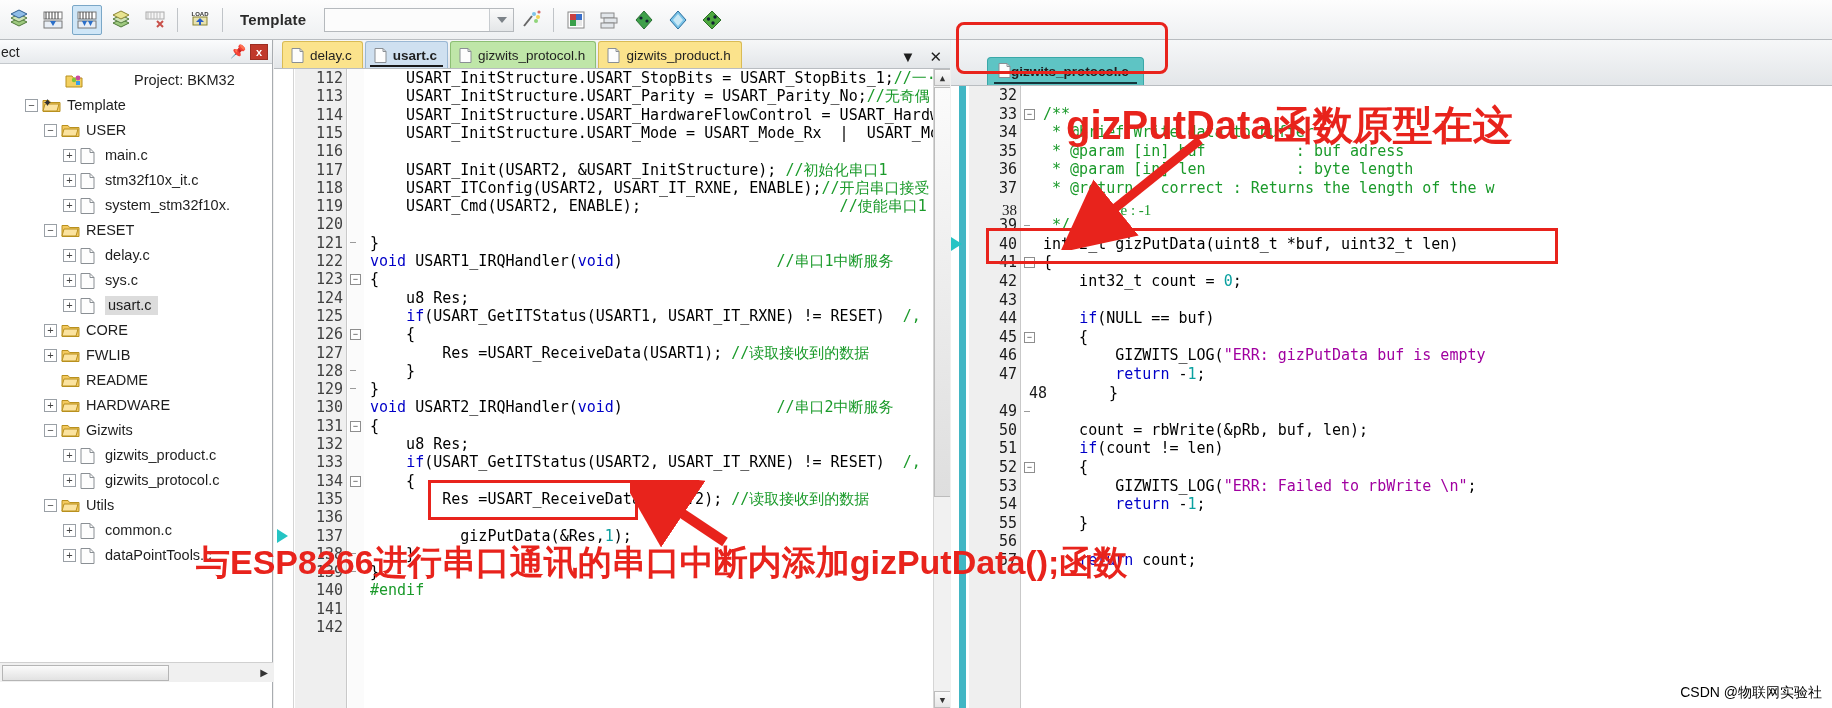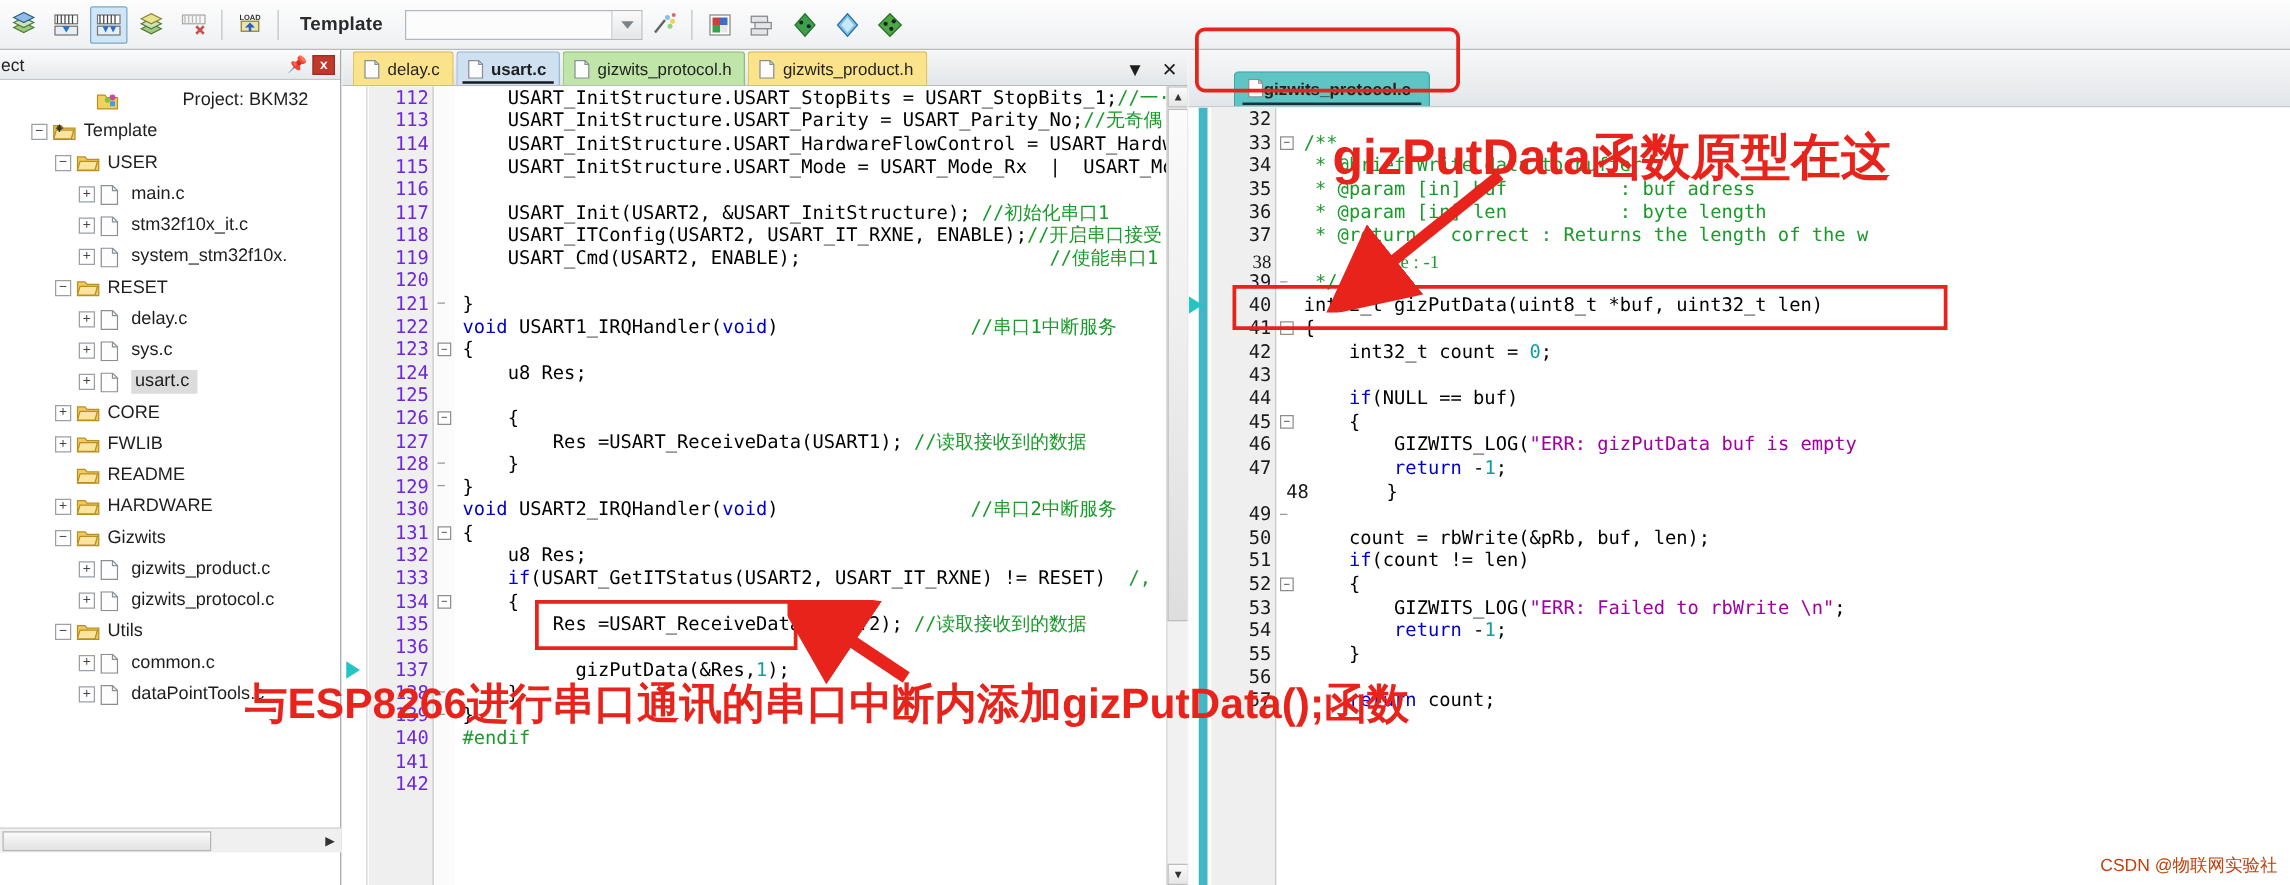--- a/index.html
+++ b/index.html
@@ -217,21 +217,21 @@
   }
   .code-lines {
     position: absolute; left: 0; top: 0; right: 17px; bottom: 0;
   }
   .cline {
     height: 18.3px; position: relative; white-space: pre;
     font-size: 15px; line-height: 18.3px; color: #000;
   }
   .ln {
     position: absolute; left: 21px; width: 48px; text-align: right;
-    color: #6d28d9; font-size: 15px;
+    color: #404040; font-size: 15px;
   }
   .foldbox {
     position: absolute; left: 76px; top: 4px;
     width: 11px; height: 11px; border: 1px solid #8e8e8e; background: #fff;
     font-size: 9px; line-height: 9px; text-align: center; color: #333;
     font-family: "Liberation Sans", sans-serif;
   }
   .foldend {
     position: absolute; left: 76px; top: 8px; width: 6px; height: 1px; background: #9a9a9a;
   }
@@ -309,21 +309,21 @@
   }
   .annot-text {
     position: absolute;
     color: #e8231c;
     font-family: "Liberation Sans", sans-serif;
     white-space: nowrap;
     pointer-events: none;
   }
   .watermark {
     position: absolute; right: 10px; bottom: 6px;
-    font-size: 14px; color: #c2410c;
+    font-size: 14px; color: #000000;
     font-family: "Liberation Sans", sans-serif;
   }
 </style>
 </head>
 <body>
 
 <div id="app">
 
   <div class="toolbar">
     <div class="tb-btn">
@@ -434,21 +434,21 @@
     </div>
   </div>
 
   <div class="proj-panel">
     <div class="proj-header">
       <div class="proj-title">oject</div>
       <div class="pin-icon">📌</div>
       <div class="close-box">x</div>
     </div>
     <div class="tree" id="tree">
-        <div class="node" style="padding-left: 16px; gap: 44px;">
+        <div class="node" style="padding-left: 4px; gap: 44px;">
           <span class="exp-spacer"></span>
           <span class="ficon"><svg width="19" height="16" viewBox="0 0 19 16">
               <path d="M1 3h6l1.5 2H17v9H1z" fill="#f3d060" stroke="#b8901f"></path>
               <circle cx="13" cy="5" r="2.4" fill="#c94aa0"></circle>
               <circle cx="9" cy="7" r="2.2" fill="#7fc43a"></circle>
               <rect x="11" y="8" width="4" height="4" fill="#3a9fe8"></rect>
             </svg></span>
           <span class="node-label">Project: BKM32</span>
         </div>
         <div class="node" style="padding-left: 25px;">
@@ -657,21 +657,21 @@
           <div class="cline" style="top: 54.9px; position: absolute; left: 0px; right: 0px; height: 18.3px; line-height: 18.3px;"><span class="ln">115</span><span class="ctext"><span>    USART_InitStructure.USART_Mode = USART_Mode_Rx  |  USART_Mod</span></span></div>
           <div class="cline" style="top: 73.2px; position: absolute; left: 0px; right: 0px; height: 18.3px; line-height: 18.3px;"><span class="ln">116</span><span class="ctext"></span></div>
           <div class="cline" style="top: 91.5px; position: absolute; left: 0px; right: 0px; height: 18.3px; line-height: 18.3px;"><span class="ln">117</span><span class="ctext"><span>    USART_Init(USART2, &amp;USART_InitStructure); </span><span class="cmt">//初始化串口1</span></span></div>
           <div class="cline" style="top: 109.8px; position: absolute; left: 0px; right: 0px; height: 18.3px; line-height: 18.3px;"><span class="ln">118</span><span class="ctext"><span>    USART_ITConfig(USART2, USART_IT_RXNE, ENABLE);</span><span class="cmt">//开启串口接受</span></span></div>
           <div class="cline" style="top: 128.1px; position: absolute; left: 0px; right: 0px; height: 18.3px; line-height: 18.3px;"><span class="ln">119</span><span class="ctext"><span>    USART_Cmd(USART2, ENABLE);                      </span><span class="cmt">//使能串口1</span></span></div>
           <div class="cline" style="top: 146.4px; position: absolute; left: 0px; right: 0px; height: 18.3px; line-height: 18.3px;"><span class="ln">120</span><span class="ctext"></span></div>
           <div class="cline" style="top: 164.7px; position: absolute; left: 0px; right: 0px; height: 18.3px; line-height: 18.3px;"><span class="ln">121</span><span class="foldend"></span><span class="ctext"><span>}</span></span></div>
           <div class="cline" style="top: 183px; position: absolute; left: 0px; right: 0px; height: 18.3px; line-height: 18.3px;"><span class="ln">122</span><span class="ctext"><span class="kw">void</span><span> USART1_IRQHandler(</span><span class="kw">void</span><span>)                 </span><span class="cmt">//串口1中断服务</span></span></div>
           <div class="cline" style="top: 201.3px; position: absolute; left: 0px; right: 0px; height: 18.3px; line-height: 18.3px;"><span class="ln">123</span><span class="foldbox">−</span><span class="ctext"><span>{</span></span></div>
           <div class="cline" style="top: 219.6px; position: absolute; left: 0px; right: 0px; height: 18.3px; line-height: 18.3px;"><span class="ln">124</span><span class="ctext"><span>    u8 Res;</span></span></div>
-          <div class="cline" style="top: 237.9px; position: absolute; left: 0px; right: 0px; height: 18.3px; line-height: 18.3px;"><span class="ln">125</span></div>
+          <div class="cline" style="top: 237.9px; position: absolute; left: 0px; right: 0px; height: 18.3px; line-height: 18.3px;"><span class="ln">125</span><span class="ctext"><span>    </span><span class="kw">if</span><span>(USART_GetITStatus(USART1, USART_IT_RXNE) != RESET)  </span><span class="cmt">/,</span></span></div>
           <div class="cline" style="top: 256.2px; position: absolute; left: 0px; right: 0px; height: 18.3px; line-height: 18.3px;"><span class="ln">126</span><span class="foldbox">−</span><span class="ctext"><span>    {</span></span></div>
           <div class="cline" style="top: 274.5px; position: absolute; left: 0px; right: 0px; height: 18.3px; line-height: 18.3px;"><span class="ln">127</span><span class="ctext"><span>        Res =USART_ReceiveData(USART1); </span><span class="cmt">//读取接收到的数据</span></span></div>
           <div class="cline" style="top: 292.8px; position: absolute; left: 0px; right: 0px; height: 18.3px; line-height: 18.3px;"><span class="ln">128</span><span class="foldend"></span><span class="ctext"><span>    }</span></span></div>
           <div class="cline" style="top: 311.1px; position: absolute; left: 0px; right: 0px; height: 18.3px; line-height: 18.3px;"><span class="ln">129</span><span class="foldend"></span><span class="ctext"><span>}</span></span></div>
           <div class="cline" style="top: 329.4px; position: absolute; left: 0px; right: 0px; height: 18.3px; line-height: 18.3px;"><span class="ln">130</span><span class="ctext"><span class="kw">void</span><span> USART2_IRQHandler(</span><span class="kw">void</span><span>)                 </span><span class="cmt">//串口2中断服务</span></span></div>
           <div class="cline" style="top: 347.7px; position: absolute; left: 0px; right: 0px; height: 18.3px; line-height: 18.3px;"><span class="ln">131</span><span class="foldbox">−</span><span class="ctext"><span>{</span></span></div>
           <div class="cline" style="top: 366px; position: absolute; left: 0px; right: 0px; height: 18.3px; line-height: 18.3px; padding-left: 13px;"><span class="ln">132</span><span class="ctext"><span>    u8 Res;</span></span></div>
           <div class="cline" style="top: 384.3px; position: absolute; left: 0px; right: 0px; height: 18.3px; line-height: 18.3px;"><span class="ln">133</span><span class="ctext"><span>    </span><span class="kw">if</span><span>(USART_GetITStatus(USART2, USART_IT_RXNE) != RESET)  </span><span class="cmt">/,</span></span></div>
           <div class="cline" style="top: 402.6px; position: absolute; left: 0px; right: 0px; height: 18.3px; line-height: 18.3px;"><span class="ln">134</span><span class="foldbox">−</span><span class="ctext"><span>    {</span></span></div>
           <div class="cline" style="top: 420.9px; position: absolute; left: 0px; right: 0px; height: 18.3px; line-height: 18.3px;"><span class="ln">135</span><span class="ctext"><span>        Res =USART_ReceiveData(USART2); </span><span class="cmt">//读取接收到的数据</span></span></div>

